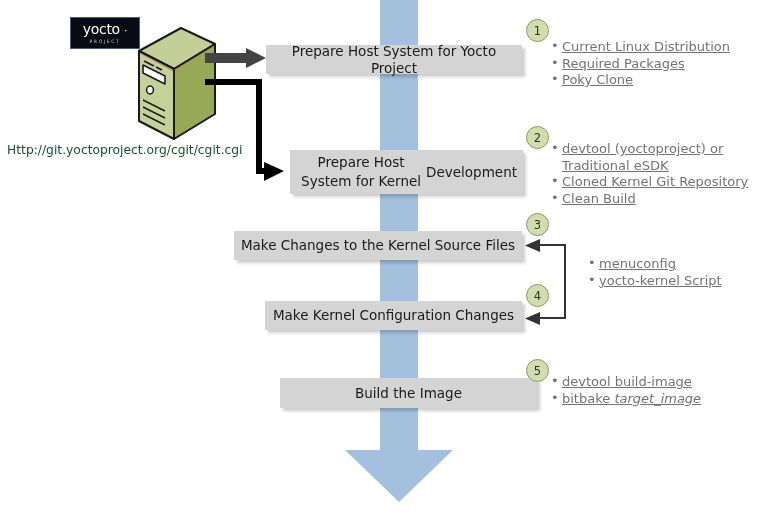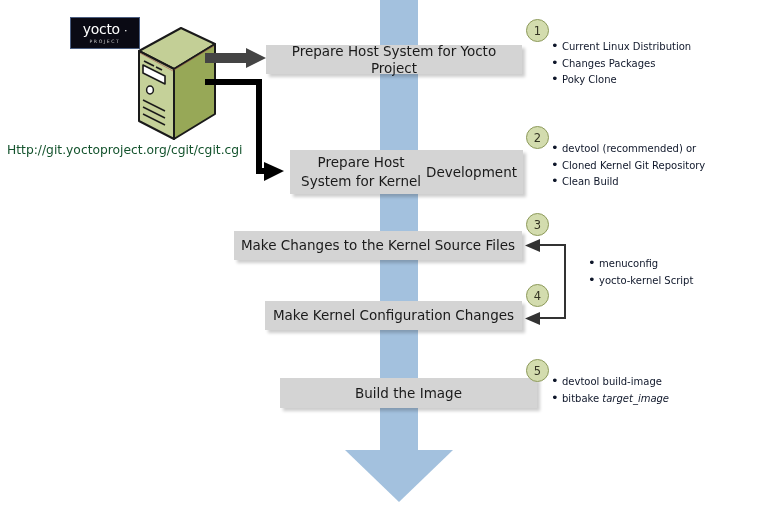--- a/index.html
+++ b/index.html
@@ -67,23 +67,24 @@
     font-size: 11.5px;
     display: flex;
     align-items: center;
     justify-content: center;
     box-sizing: border-box;
   }
 
   
   .notes {
     position: absolute;
-    font-size: 10px;
+    font-size: 13px;
     line-height: 16.5px;
-    color: #0f172a;
+    color: #737373;
+    text-decoration: underline;
   }
   .notes ul {
     margin: 0;
     padding: 0 0 0 14px;
     list-style: none;
   }
   .notes li {
     position: relative;
     padding-left: 0px;
     white-space: nowrap;
@@ -208,36 +209,37 @@
 
   <div class="pbox" style="left:266px; top:45px; width:256px; height:29px;">
     <span>Prepare Host System for Yocto Project</span>
   </div>
   <div class="badge" style="left:526px; top:19px;">
     <span>1</span>
   </div>
   <div class="notes" style="left:548px; top:39px;">
     <ul>
       <li>Current Linux Distribution</li>
-      <li>Changes Packages</li>
+      <li>Required Packages</li>
       <li>Poky Clone</li>
     </ul>
   </div>
 
   <div class="pbox" style="left:290px; top:150px; width:233px; height:44px; flex-direction:row; line-height:19px;">
     <span>Prepare Host System for Kernel</span>
     <span>Development</span>
   </div>
   <div class="badge" style="left:526px; top:126px;">
     <span>2</span>
   </div>
   <div class="notes" style="left:548px; top:141px;">
     <ul>
       <li>
-        <span>devtool (recommended) or</span>
+        <span>devtool (yoctoproject) or</span>
+        <span class="wrap2">Traditional eSDK</span>
       </li>
       <li>Cloned Kernel Git Repository</li>
       <li>Clean Build</li>
     </ul>
   </div>
 
   <div class="pbox" style="left:234px; top:231px; width:288px; height:29px;">
     <span>Make Changes to the Kernel Source Files</span>
   </div>
   <div class="badge" style="left:526px; top:213px;">

